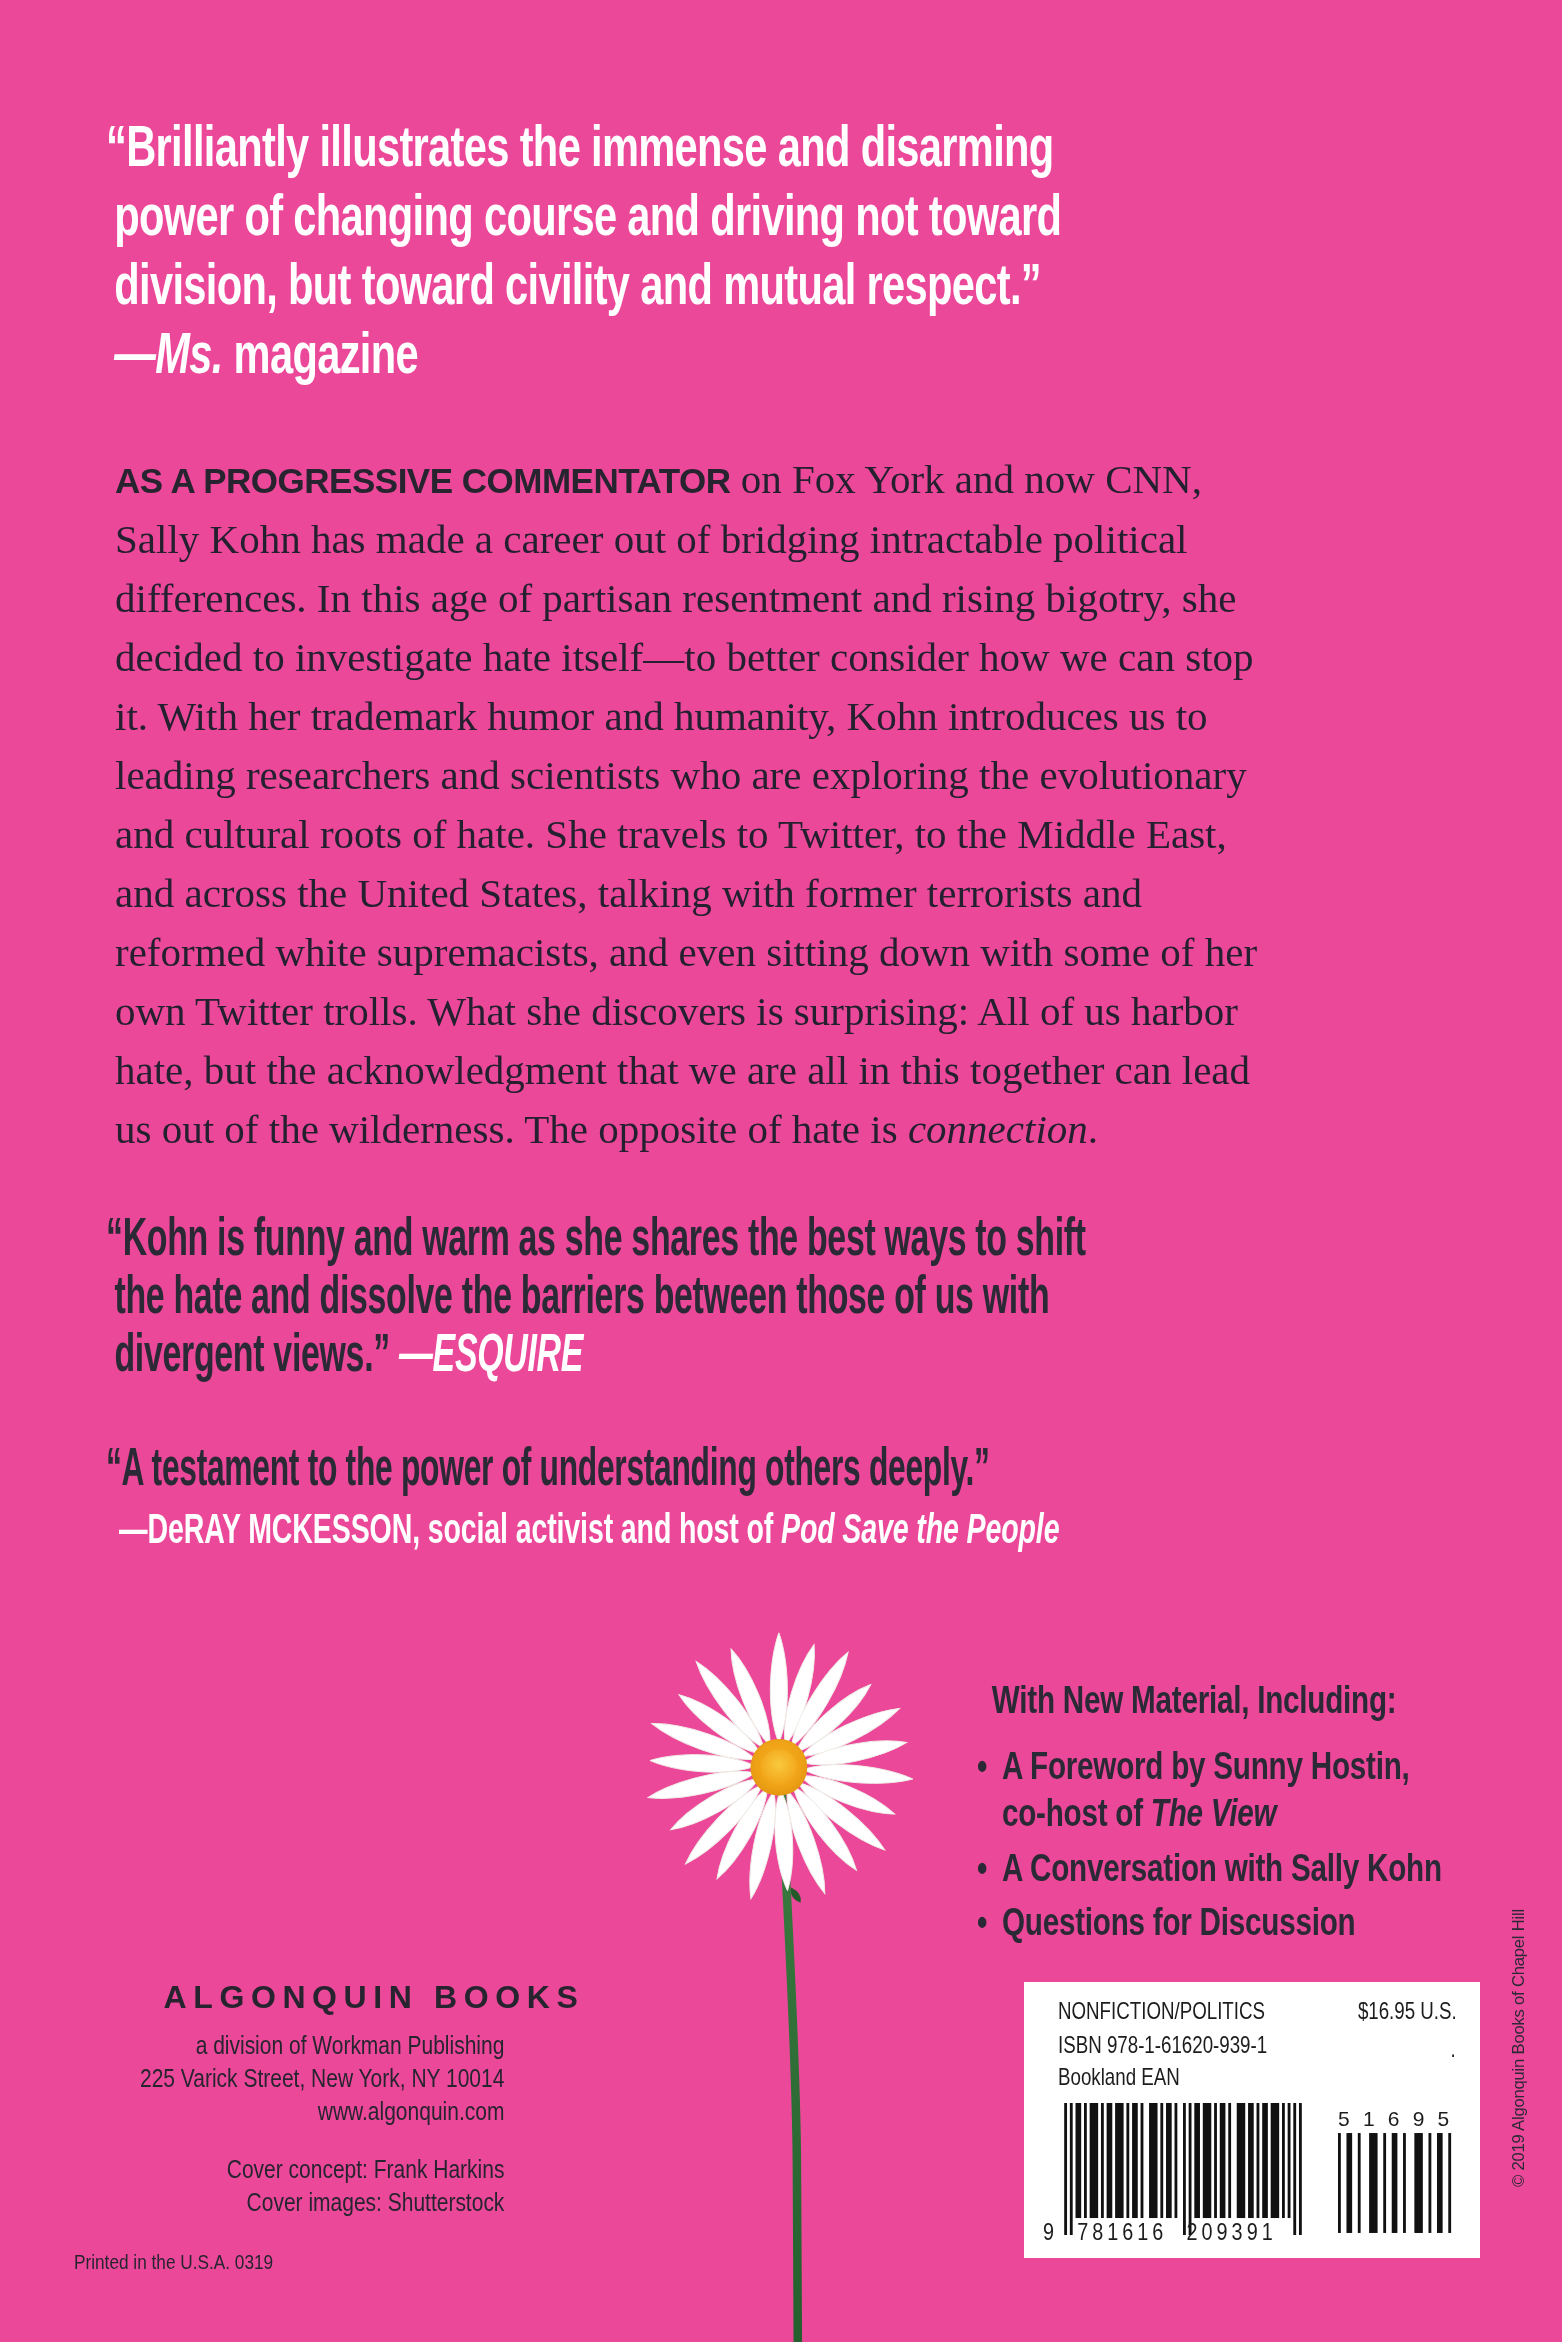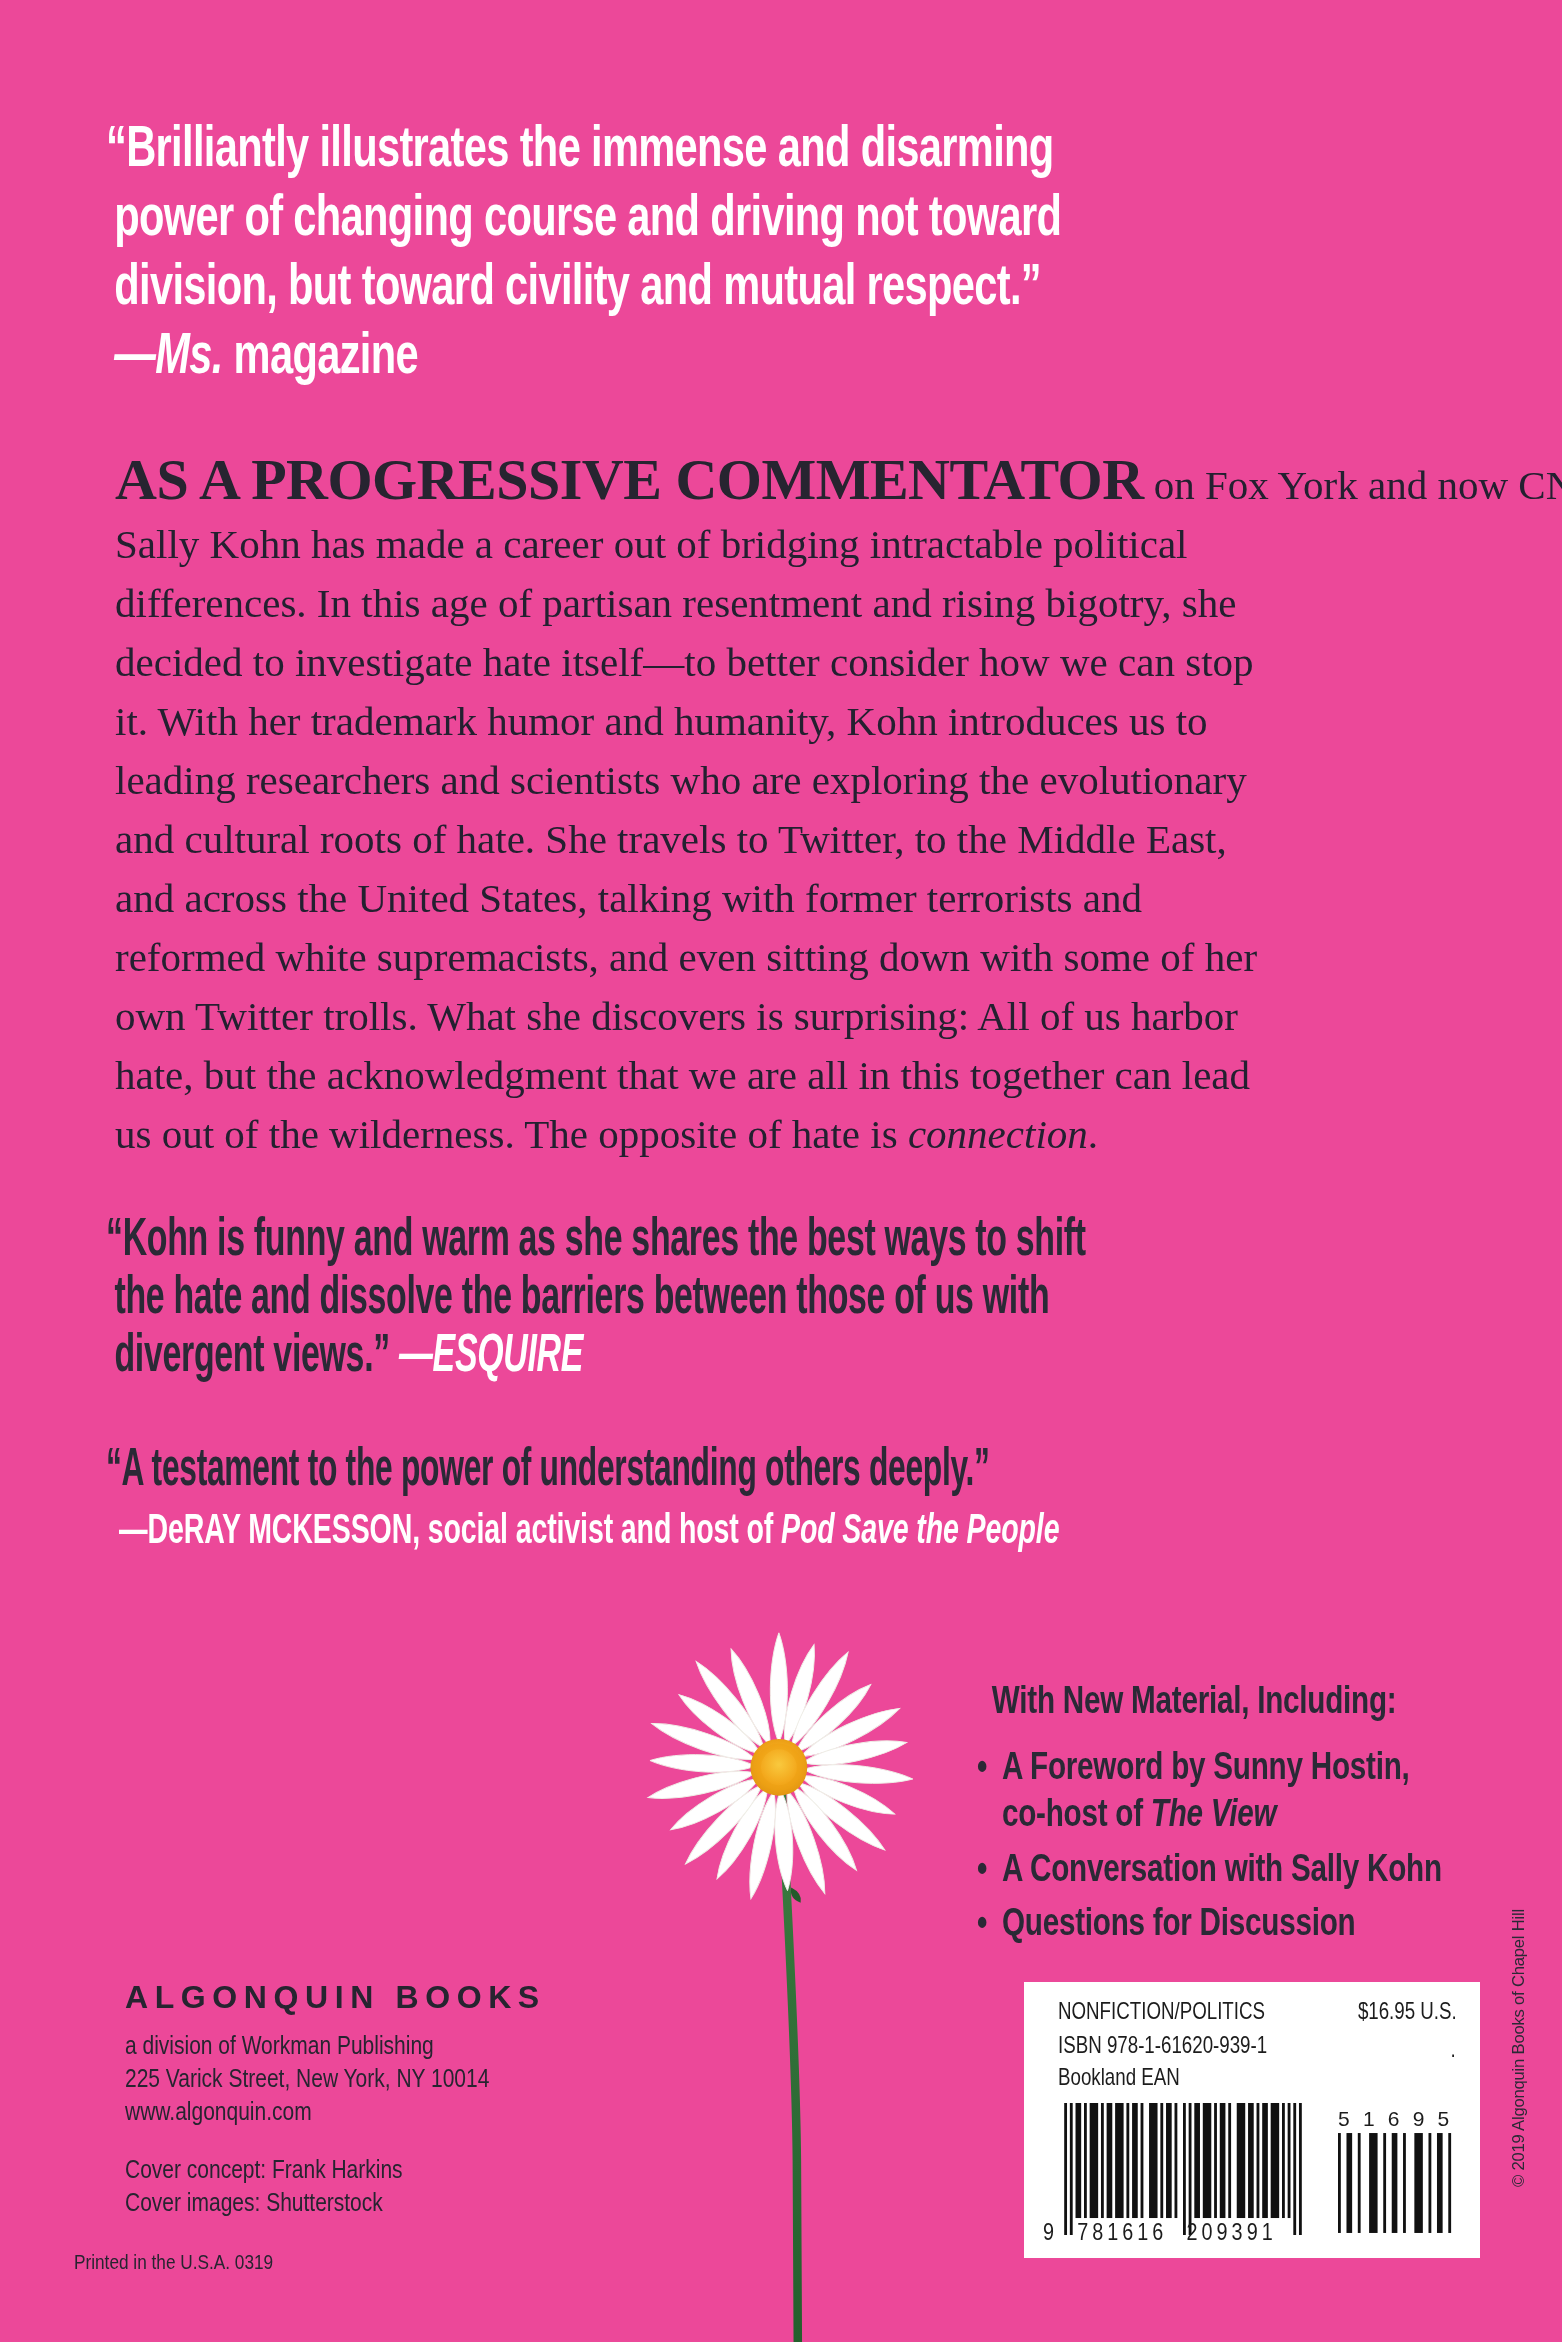--- a/index.html
+++ b/index.html
@@ -24,22 +24,22 @@
   .top-quote .indent{padding-left:11.4px;}
   .ital{font-style:italic;}
   
   .synopsis{
     left:115px;top:450px;
     font-family:"Liberation Serif", serif;
     font-size:41px;line-height:59px;
     white-space:nowrap;color:#242030;
   }
   .lead-in{
-    font-family:Liberation Serif, serif;
-    font-weight:700;font-size:58px;letter-spacing:-0.5px;color:#272430;
+    font-family:Liberation Sans, sans-serif;
+    font-weight:700;font-size:35px;letter-spacing:-0.5px;color:#272430;
   }
   
   .esquire{
     left:106px;top:1208px;
     font-weight:700;font-size:53px;line-height:58px;letter-spacing:-0.5px;
     transform:scaleX(0.64);white-space:nowrap;color:#2b2936;
   }
   .esquire .indent{padding-left:13.2px;}
   .esquire-attr{color:#ffffff;font-style:italic;}
   .mck1{
@@ -57,21 +57,21 @@
     left:977px;top:1677px;
     font-weight:700;font-size:38px;line-height:47px;letter-spacing:-0.3px;
     transform:scaleX(0.78);white-space:nowrap;color:#2b2936;
   }
   .nm-heading{margin-left:19px;margin-bottom:19px;}
   .nm-item{display:flex;}
   .nm-bullet{width:32px;}
   .nm-cont{padding-left:32px;}
   .nm-gap{margin-top:7.6px;}
   
-  .publisher{left:125px;top:1978px;}
+  .publisher{left:140px;top:1978px;text-align:right;}
   .pub-name{font-weight:700;font-size:32px;letter-spacing:6.6px;line-height:38px;white-space:nowrap;}
   .pub-lines{margin-top:13.2px;font-size:25.6px;line-height:33px;transform:scaleX(0.82);transform-origin:0 0;white-space:nowrap;}
   .pub-credits{margin-top:24.6px;font-size:25.6px;line-height:33px;transform:scaleX(0.82);transform-origin:0 0;white-space:nowrap;}
   .printed{left:74px;top:2250px;font-size:21px;transform:scaleX(0.82);transform-origin:0 0;white-space:nowrap;}
   
   .barcode-box{
     left:1024px;top:1982px;width:456px;height:276px;
     background:#ffffff;color:#1c1c1c;
   }
   .bc-text{position:absolute;font-size:24px;white-space:nowrap;}

